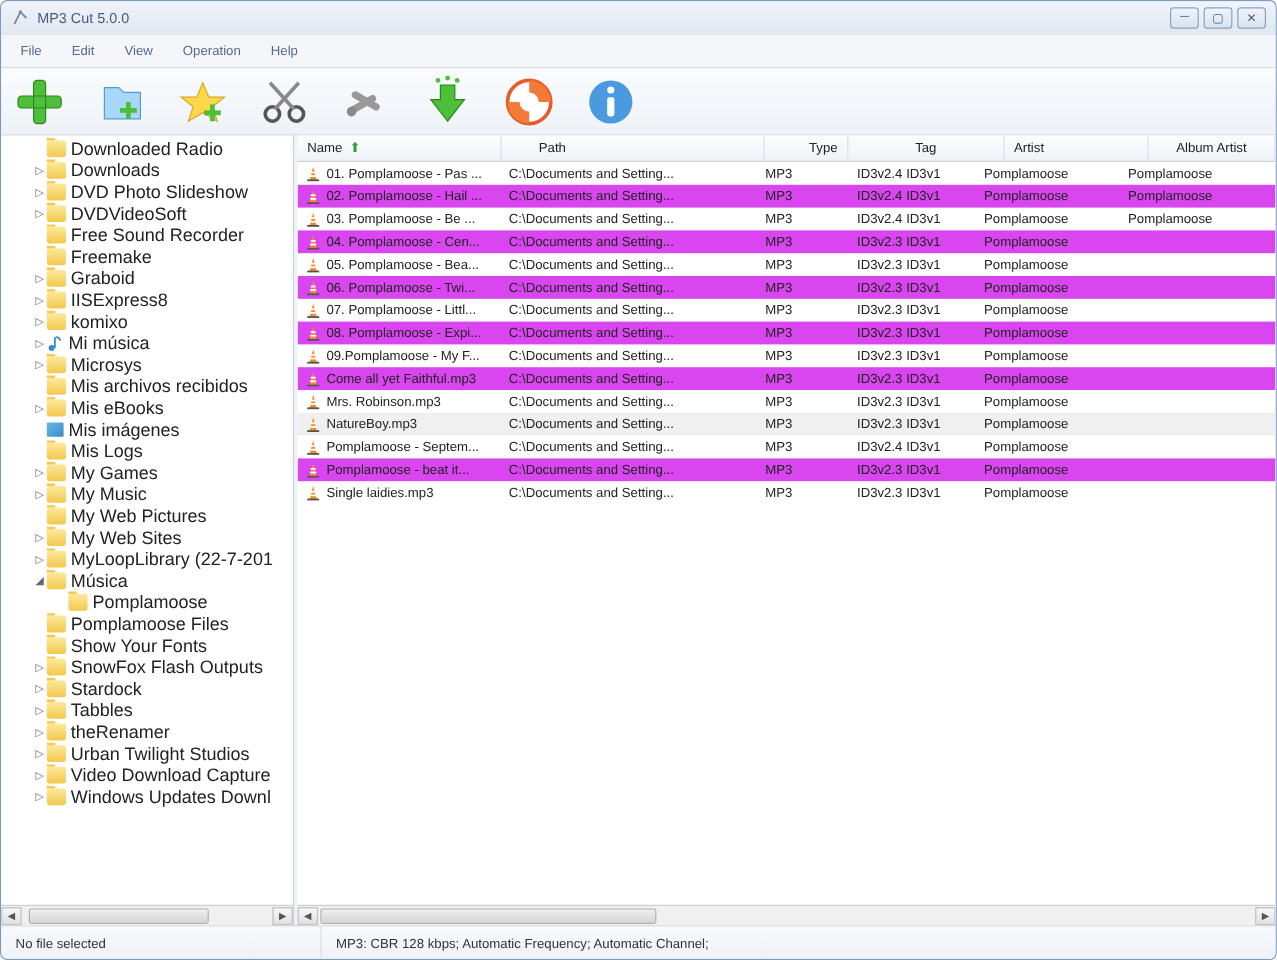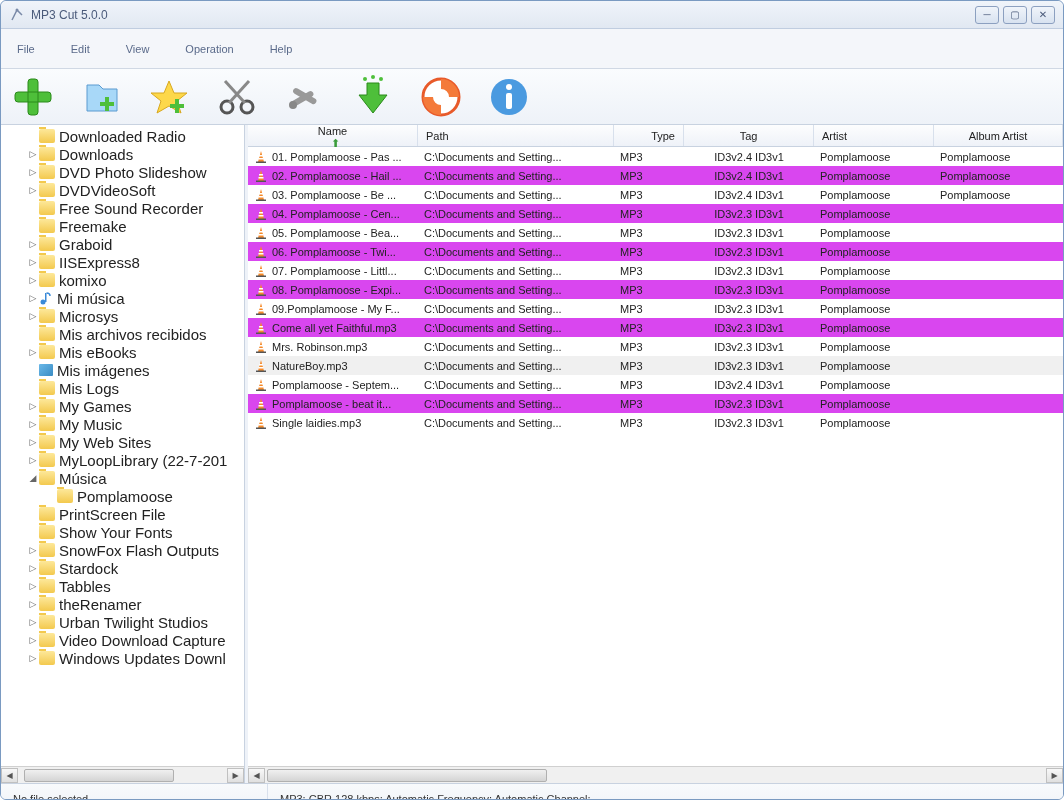--- a/index.html
+++ b/index.html
@@ -2,21 +2,21 @@
 <html><head>
 <meta charset="utf-8">
 <style>
 * { box-sizing: border-box; margin: 0; padding: 0; }
 body { font-family: Tahoma, Arial, sans-serif; font-size: 11px; background: #fff; width: 1064px; height: 800px; overflow: hidden; border: 1px solid #7a9ac1; border-radius: 6px; }
 .titlebar { height: 28px; background: linear-gradient(#f0f4fa, #e1e8f2); border-bottom: 1px solid #c0cde0; display: flex; align-items: center; padding: 12px 8px; border-radius: 6px 6px 0 0; }
 .titlebar-icon { width: 16px; height: 16px; margin-right: 6px; display: flex; align-items: center; justify-content: center; }
 .titlebar-title { color: #4a5a7a; font-size: 12px; flex: 1; }
 .window-controls { display: flex; gap: 4px; }
 .winbtn { width: 24px; height: 18px; border: 1px solid #8ca0c0; border-radius: 3px; background: linear-gradient(#f0f4fa,#d8e2f0); display: flex; align-items: center; justify-content: center; font-size: 10px; color: #4a5a7a; cursor: pointer; }
-.menubar { height: 40px; background: #f4f6fa; border-bottom: 1px solid #d0d8e4; display: flex; align-items: center; padding: 0 6px; gap: 16px; }
+.menubar { height: 28px; background: #f4f6fa; border-bottom: 1px solid #d0d8e4; display: flex; align-items: center; padding: 0 6px; gap: 5px; }
 .menu-item { padding: 3px 10px; color: #5a6a8a; cursor: pointer; }
 .toolbar { height: 56px; background: linear-gradient(#fafcfe,#eef2f8); border-bottom: 1px solid #c8d2e0; display: flex; align-items: center; padding: 0 8px; gap: 20px; }
 .tool-btn { width: 48px; height: 48px; display: flex; align-items: center; justify-content: center; cursor: pointer; }
 .main-area { display: flex; height: 658px; }
 .sidebar { width: 244px; border-right: 1px solid #c8d2e0; display: flex; flex-direction: column; background: #fff; }
 .tree { flex: 1; overflow: hidden; padding: 2px 0; }
 .tree-item { display: flex; align-items: center; height: 18px; padding-left: 8px; cursor: pointer; white-space: nowrap; overflow: hidden; }
 .tree-expand { width: 12px; color: #666; font-size: 9px; text-align: center; }
 .tree-indent { width: 18px; }
 .folder-ico { width: 16px; height: 14px; background: linear-gradient(#fde89a,#f3c94e); border-radius: 2px; margin-right: 4px; position: relative; }
@@ -25,35 +25,35 @@
 .img-ico { width: 14px; height: 12px; background: linear-gradient(135deg,#6ab8e8,#3a8cc4); border-radius: 1px; margin-right: 4px; }
 .tree-label { font-size: 15px; color: #222; }
 .hscroll { height: 17px; background: #f0f0f0; border-top: 1px solid #d0d0d0; display: flex; align-items: center; }
 .hscroll-btn { width: 17px; height: 15px; background: linear-gradient(#f8f8f8,#e0e0e0); border: 1px solid #c0c0c0; font-size: 8px; display: flex; align-items: center; justify-content: center; color: #555; }
 .hscroll-track { flex: 1; height: 15px; position: relative; }
 .hscroll-thumb { position: absolute; height: 13px; top: 1px; background: linear-gradient(#f0f0f0,#d4d4d4); border: 1px solid #b0b0b0; border-radius: 2px; }
 .vsplit { width: 3px; background: #eef2f8; cursor: col-resize; }
 .content { flex: 1; display: flex; flex-direction: column; background: #fff; }
 .col-headers { height: 22px; background: linear-gradient(#fdfdfe,#eef2f8); border-bottom: 1px solid #c8d2e0; display: flex; }
 .col-h { border-right: 1px solid #d8e0ec; display: flex; align-items: center; padding: 0 8px; font-size: 11px; color: #222; cursor: pointer; }
-.col-h.name { width: 170px; flex-direction: column; }
-.col-h.path { width: 196px; }
+.col-h.name { width: 170px; }
+.col-h.path { width: 196px; margin-left: 23px; }
 .col-h.type { width: 70px; justify-content: flex-end; }
 .col-h.tag { width: 130px; justify-content: center; }
 .col-h.artist { width: 120px; }
 .col-h.aartist { flex: 1; justify-content: center; }
 .sort-arr { margin-left: 6px; color: #3a9c3a; font-size: 11px; }
 .file-list { flex: 1; overflow: hidden; }
 .file-row { display: flex; height: 19px; align-items: center; }
 .file-row.even { background: #d946ef; }
 .file-row.selected { background: #f0f0f0; }
 .cell { padding: 0 6px; font-size: 11px; color: #222; white-space: nowrap; overflow: hidden; text-overflow: ellipsis; }
 .cell.name { width: 170px; display: flex; align-items: center; }
 .cell.path { width: 196px; }
-.cell.type { width: 70px; text-align: left; }
+.cell.type { width: 70px; text-align: center; }
 .cell.tag { width: 130px; text-align: center; }
 .cell.artist { width: 120px; }
 .cell.aartist { flex: 1; }
 .cone-ico { width: 14px; height: 14px; margin-right: 4px; flex-shrink: 0; }
 .statusbar { height: 30px; background: linear-gradient(#f8fafc,#eef2f8); border-top: 1px solid #c8d2e0; display: flex; align-items: center; font-size: 11px; color: #333; }
 .status-cell { padding: 0 12px; border-right: 1px solid #d8e0ec; height: 100%; display: flex; align-items: center; }
 .status-cell:first-child { width: 267px; }
 .status-cell:last-child { border-right: none; flex: 1; }
 svg { display: block; }
 </style>
@@ -251,20 +251,26 @@
           <span class="tree-label">My Games</span>
         </div>
         <div class="tree-item">
           <span class="tree-indent"></span>
           <span class="tree-expand">▷</span>
           <span class="folder-ico"></span>
           <span class="tree-label">My Music</span>
         </div>
         <div class="tree-item">
           <span class="tree-indent"></span>
+          <span class="tree-expand"></span>
+          <span class="folder-ico"></span>
+          <span class="tree-label">My Web Pictures</span>
+        </div>
+        <div class="tree-item">
+          <span class="tree-indent"></span>
           <span class="tree-expand">▷</span>
           <span class="folder-ico"></span>
           <span class="tree-label">My Web Sites</span>
         </div>
         <div class="tree-item">
           <span class="tree-indent"></span>
           <span class="tree-expand">▷</span>
           <span class="folder-ico"></span>
           <span class="tree-label">MyLoopLibrary (22-7-201</span>
         </div>
@@ -278,21 +284,21 @@
           <span class="tree-indent"></span>
           <span class="tree-indent"></span>
           <span class="tree-expand"></span>
           <span class="folder-ico"></span>
           <span class="tree-label">Pomplamoose</span>
         </div>
         <div class="tree-item">
           <span class="tree-indent"></span>
           <span class="tree-expand"></span>
           <span class="folder-ico"></span>
-          <span class="tree-label">PrintScreen File</span>
+          <span class="tree-label">Pomplamoose Files</span>
         </div>
         <div class="tree-item">
           <span class="tree-indent"></span>
           <span class="tree-expand"></span>
           <span class="folder-ico"></span>
           <span class="tree-label">Show Your Fonts</span>
         </div>
         <div class="tree-item">
           <span class="tree-indent"></span>
           <span class="tree-expand">▷</span>

